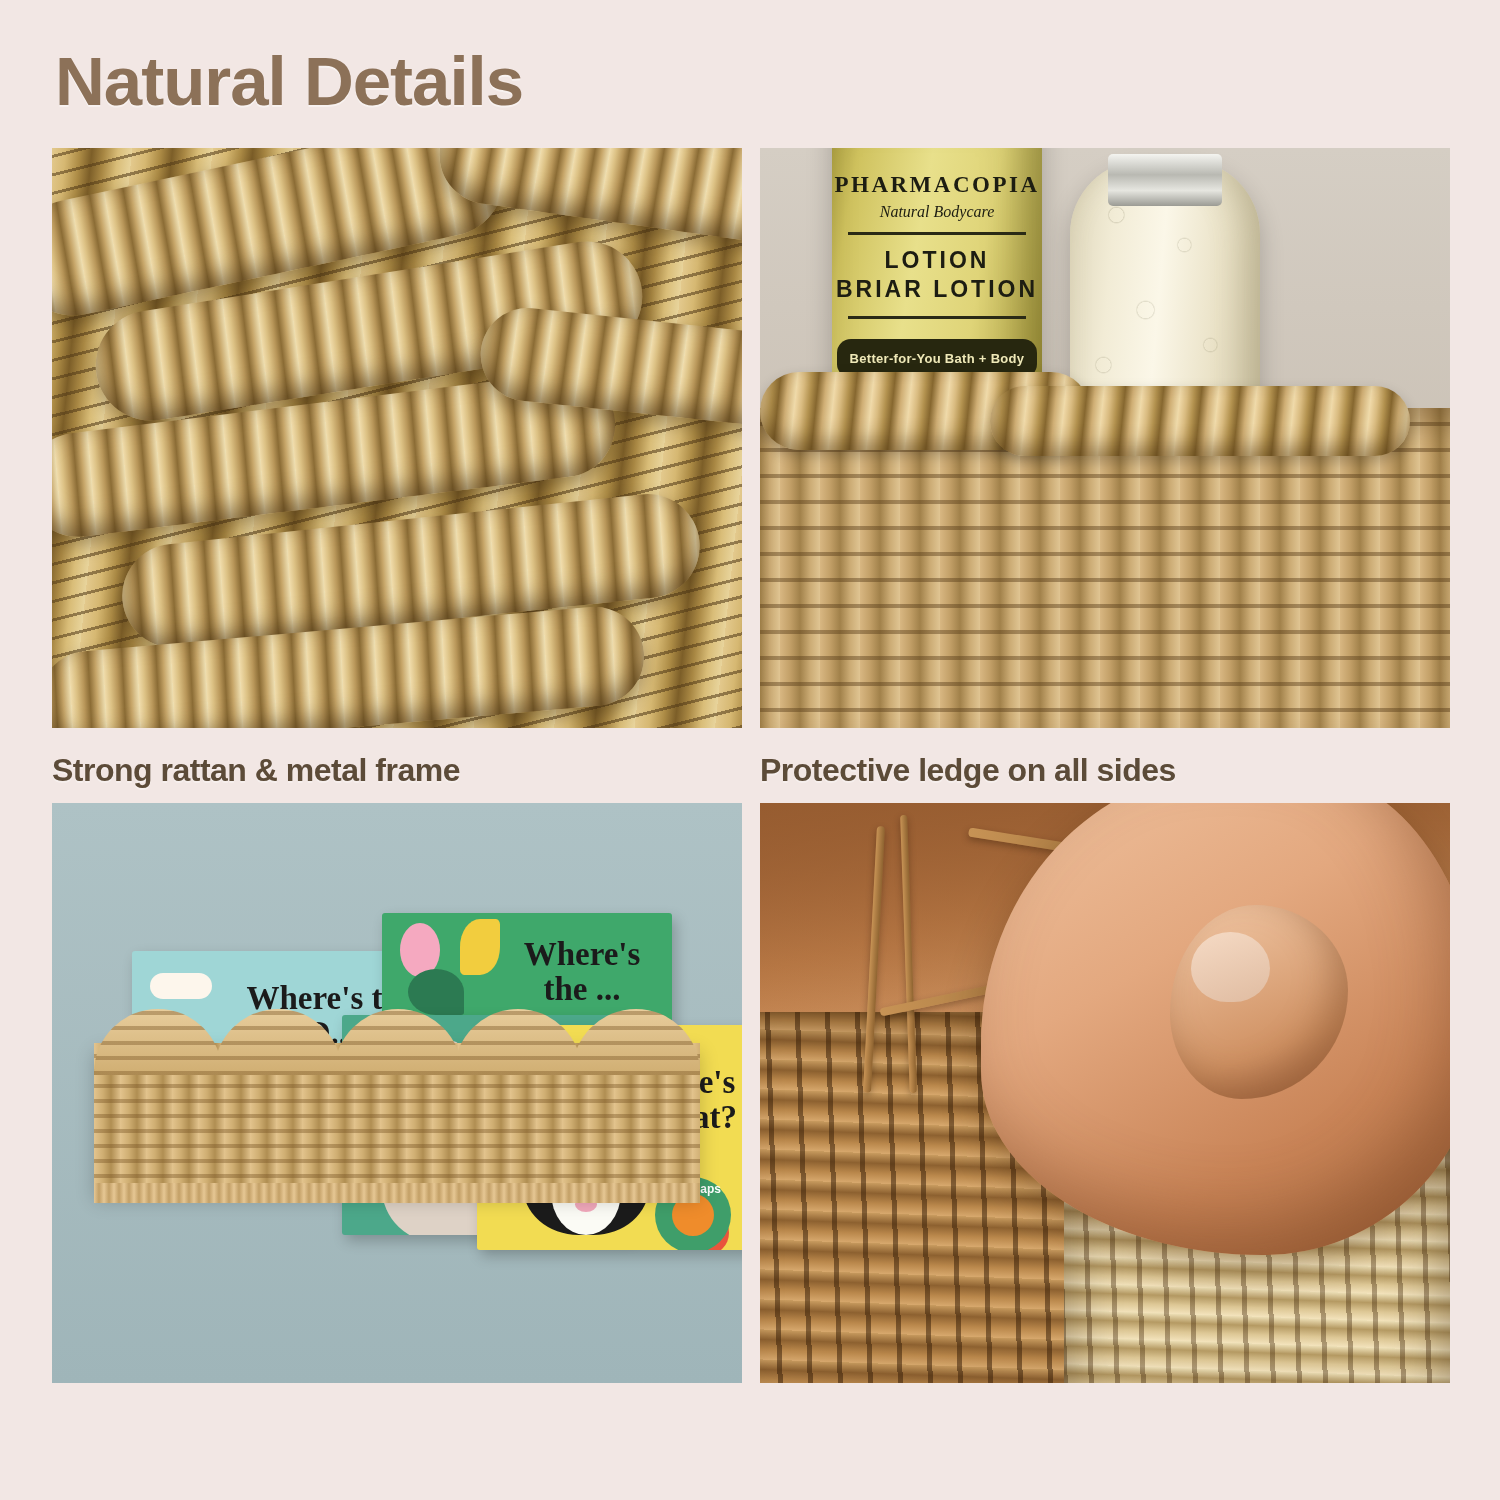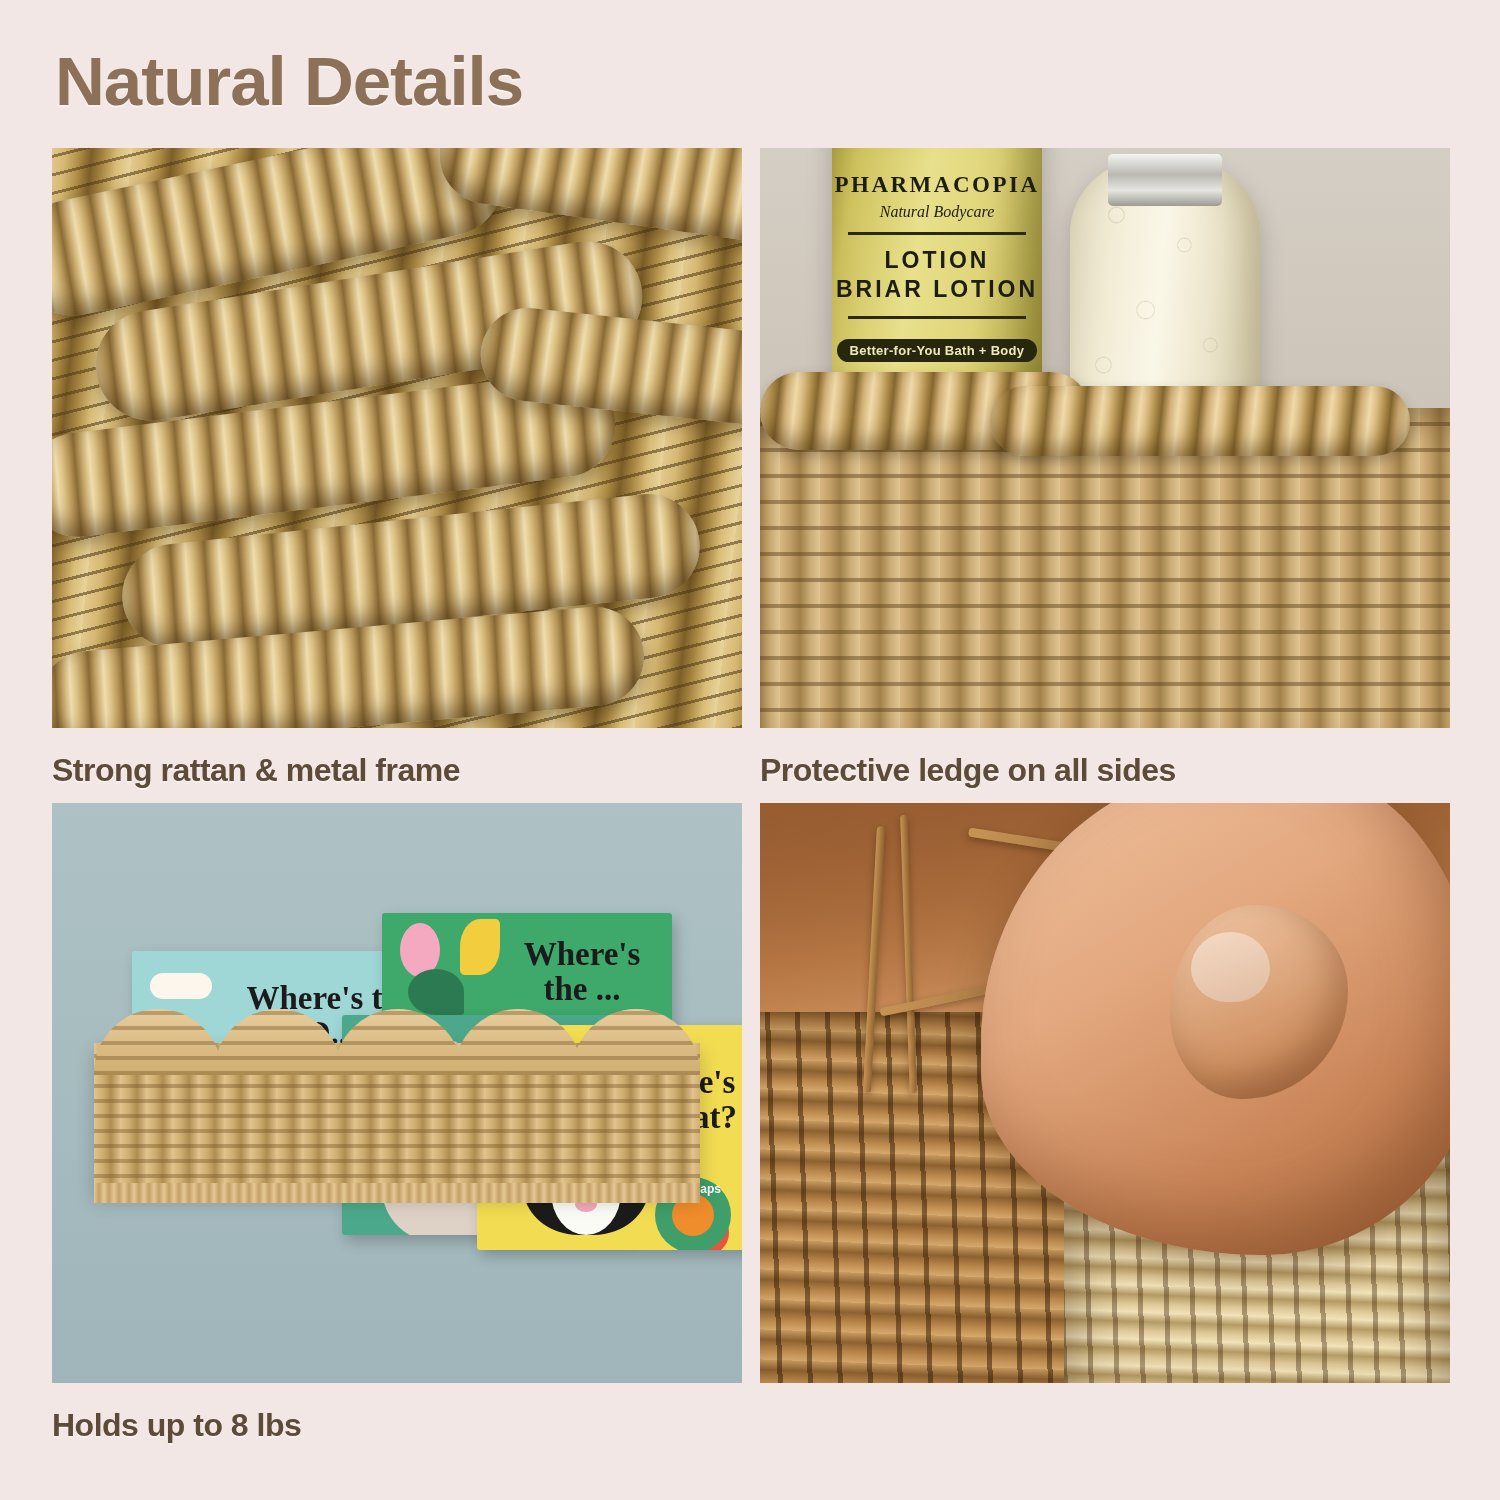--- a/index.html
+++ b/index.html
@@ -63,21 +63,21 @@
     background:linear-gradient(100deg,#a79a3d 0%,#cfc25e 12%,#e8e08b 38%,#dfd478 62%,#b2a546 88%,#8d8231 100%);
     border-radius:8px 8px 4px 4px;
     box-shadow:inset -18px 0 40px rgba(60,55,10,.35), 0 10px 26px rgba(0,0,0,.22);
     color:#1d1d12; text-align:center; padding-top:8px;
   }
   .bl-brand{ font-family:"Liberation Serif",serif; font-size:23px; letter-spacing:2.5px; margin-top:56px; font-weight:bold;}
   .bl-sub{ font-family:"Liberation Serif",serif; font-style:italic; font-size:16px; margin-top:5px;}
   .rule{ height:3px; background:#2a2a16; margin:11px 16px;}
   .bl-name{ font-size:23px; letter-spacing:3px; line-height:1.28; font-weight:bold;}
   .bl-pill{ display:inline-block; background:#27270f; color:#efe9b8; font-size:13px;
-    border-radius:14px; padding:4px 13px; margin-top:9px; font-weight:bold; letter-spacing:.3px;}
+    border-radius:14px; padding:12px 13px; margin-top:9px; font-weight:bold; letter-spacing:.3px;}
   .bl-fr{ font-size:15px; margin-top:10px; font-style:italic;}
   .bl-ing{ font-size:12.5px; line-height:1.55; letter-spacing:.6px; margin-top:16px;}
   .bl-fr2{ font-size:11.5px; line-height:1.5; margin-top:9px; opacity:.85;}
 
   .bottle-powder{
     position:absolute; left:310px; top:12px; width:190px; height:390px;
     background:linear-gradient(95deg,#ded6ba 0%,#f2ecd6 22%,#fbf7e8 45%,#eae2c7 72%,#cfc5a5 100%);
     border-radius:74px 74px 10px 10px;
     box-shadow:inset -14px 0 34px rgba(120,110,70,.3), 0 10px 24px rgba(0,0,0,.2);
   }
@@ -307,15 +307,14 @@
       <div class="cane" style="left:17%;top:30%;width:44%;height:8px;transform:rotate(-12deg);"></div>
       <div class="cane" style="left:30%;top:8%;width:40%;height:9px;transform:rotate(9deg);"></div>
       <div class="hand">
         <div class="thumb">
           <div class="nail"></div>
         </div>
       </div>
     </div>
   </div>
 
-  <div class="caption">Holds up to 8 lbs</div>
 
 </div>
 
 </body></html>

